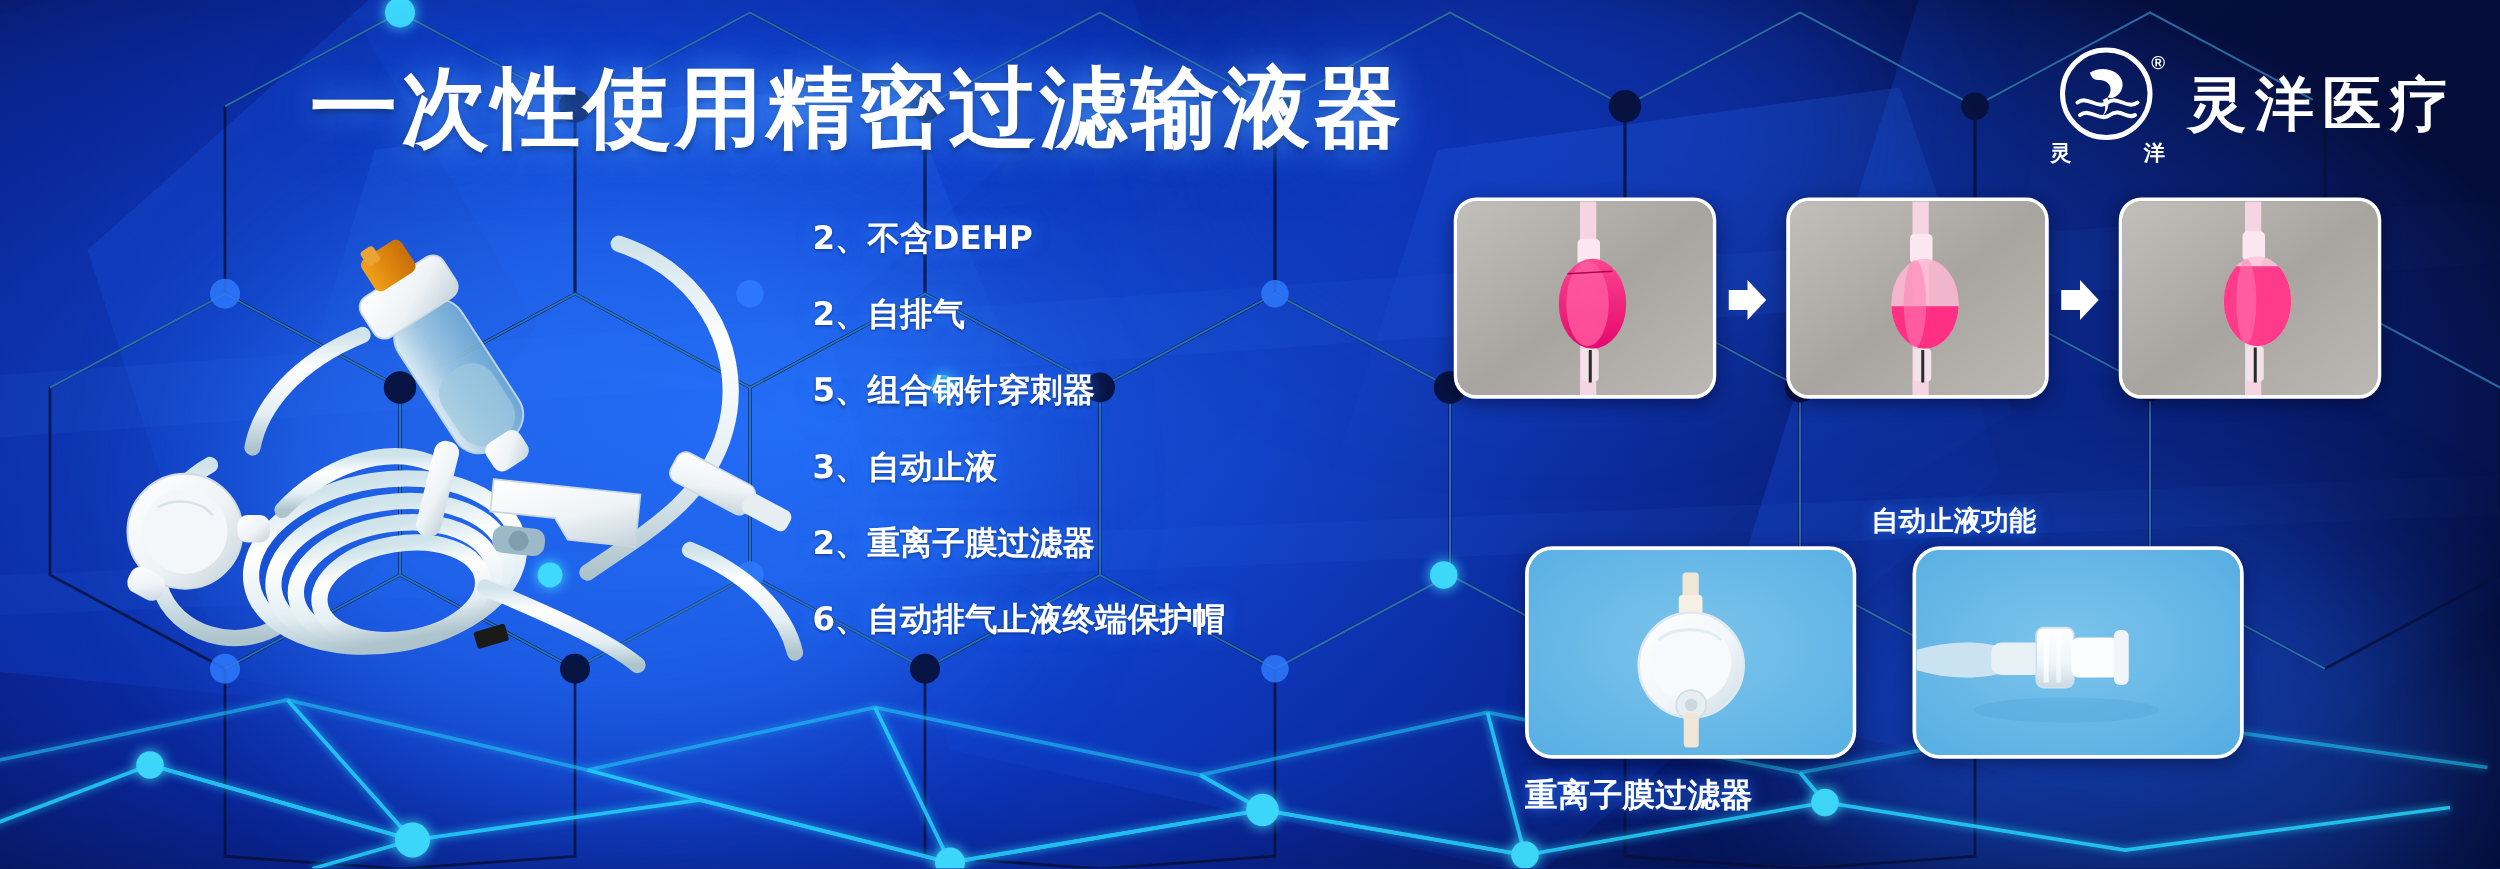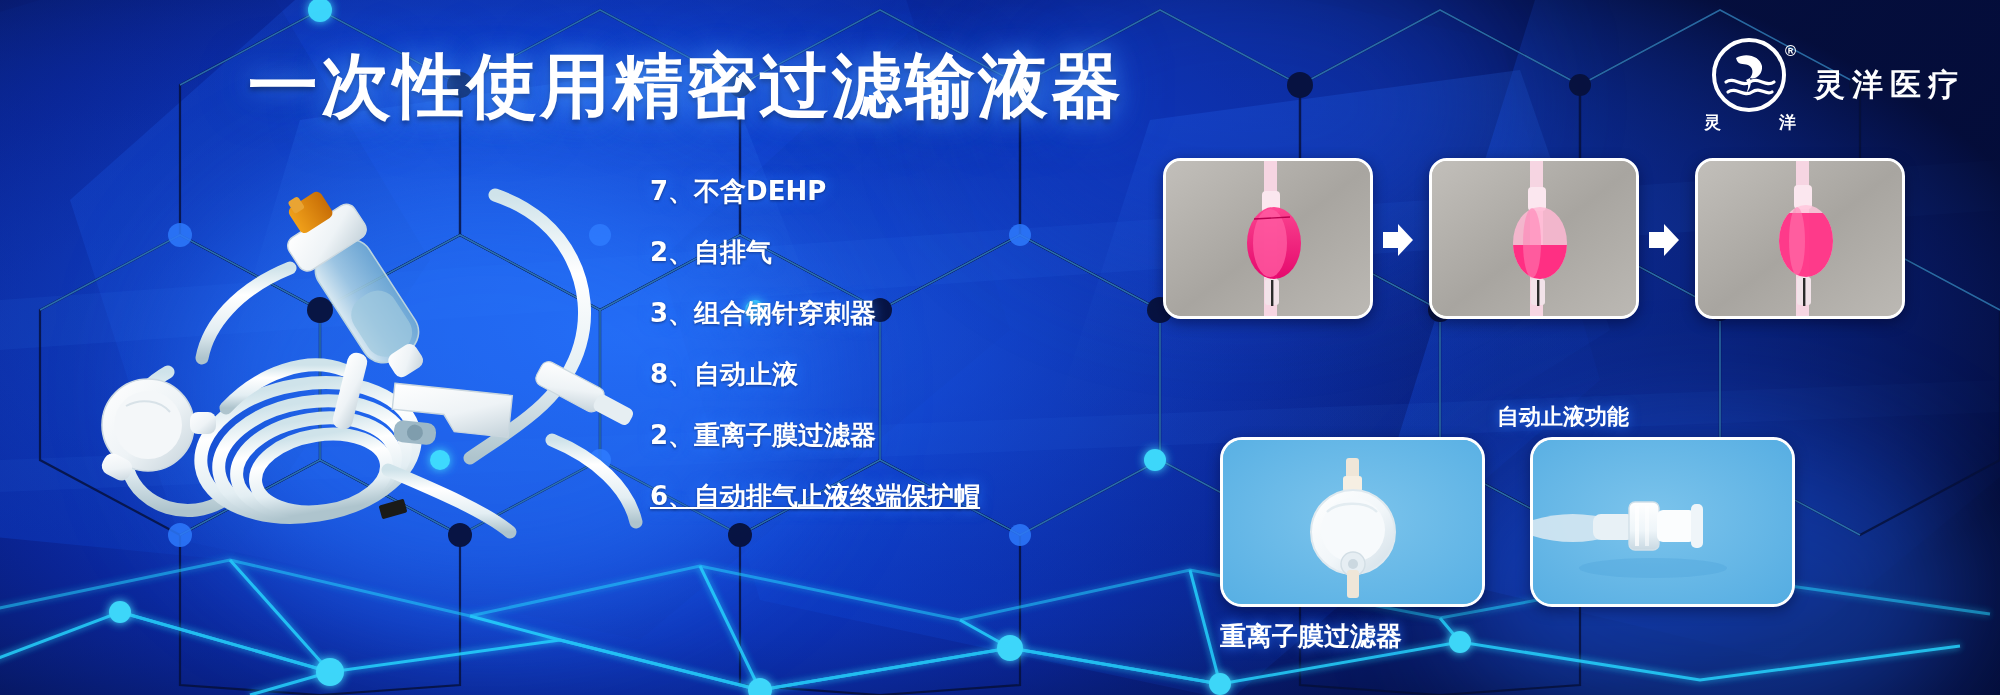--- a/index.html
+++ b/index.html
@@ -42,33 +42,33 @@
   #logo-mark { position:relative; width:92px; height:96px; }
   #logo-circle {
     position:absolute; left:8px; top:2px; width:74px; height:74px;
     border-radius:50%; border:4px solid #fff;
     display:flex; align-items:center; justify-content:center; overflow:hidden;
   }
   #logo-reg { position:absolute; right:0px; top:6px; font-size:15px; color:#fff; font-weight:bold; }
   #logo-sub-cn { position:absolute; left:0; bottom:-2px; width:92px; display:flex;
                  justify-content:space-between; color:#fff; font-size:17px; font-weight:bold; }
   #logo-text { display:flex; flex-direction:column; justify-content:center; }
-  #logo-cn { font-size:31px; font-weight:bold; color:#fff; letter-spacing:7px; line-height:52px;
+  #logo-cn { font-size:47px; font-weight:bold; color:#fff; letter-spacing:7px; line-height:52px;
              font-family:"DejaVu Sans","Liberation Sans",sans-serif; }
   #logo-en { font-size:19px; color:#fff; letter-spacing:2.2px; line-height:24px; font-weight:normal; }
 
   
   #features { position:absolute; left:650px; top:176px; width:330px; }
   .feature-item {
     color:#ffffff; font-size:26px; font-weight:bold;
     line-height:30px; margin-bottom:31px; white-space:nowrap;
     text-shadow:0 0 14px rgba(40,120,255,.9), 0 1px 3px rgba(0,0,30,.6);
     font-family:"DejaVu Sans","Liberation Sans",sans-serif;
   }
-  .feature-item:last-child { margin-bottom:0;text-decoration:underline; }
+  .feature-item:last-child { margin-bottom:0; }
 
   
   #hero { position:absolute; left:40px; top:140px; width:620px; height:400px; }
 
   
   #photo-row { position:absolute; left:1163px; top:158px; width:800px; height:240px; }
   .photo-card {
     position:absolute; top:0; width:210px; height:161px;
     border-radius:18px; border:3px solid #ffffff; overflow:hidden;
     background:linear-gradient(135deg,#b9b6b1 0%,#a9a6a1 45%,#c3c0bb 100%);
@@ -263,24 +263,24 @@
         <span>灵</span>
         <span>洋</span>
       </div>
     </div>
     <div id="logo-text">
       <div id="logo-cn">灵洋医疗</div>
     </div>
   </div>
 
   <div id="features">
-    <div class="feature-item">7、不含DEHP</div>
+    <div class="feature-item">2、不含DEHP</div>
     <div class="feature-item">2、自排气</div>
-    <div class="feature-item">3、组合钢针穿刺器</div>
-    <div class="feature-item">8、自动止液</div>
+    <div class="feature-item">5、组合钢针穿刺器</div>
+    <div class="feature-item">3、自动止液</div>
     <div class="feature-item">2、重离子膜过滤器</div>
     <div class="feature-item">6、自动排气止液终端保护帽</div>
   </div>
 
   <div id="hero">
     <svg width="620" height="400" viewBox="0 0 620 400">
       <defs>
         <linearGradient id="tube" x1="0" y1="0" x2="0" y2="1">
           <stop offset="0%" stop-color="#cfe3ea"></stop>
           <stop offset="30%" stop-color="#ffffff"></stop>

